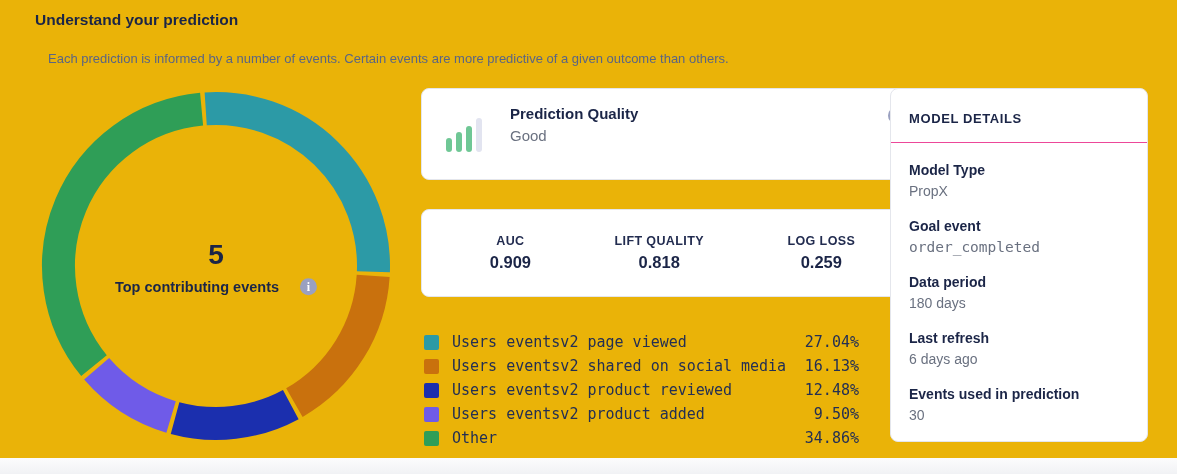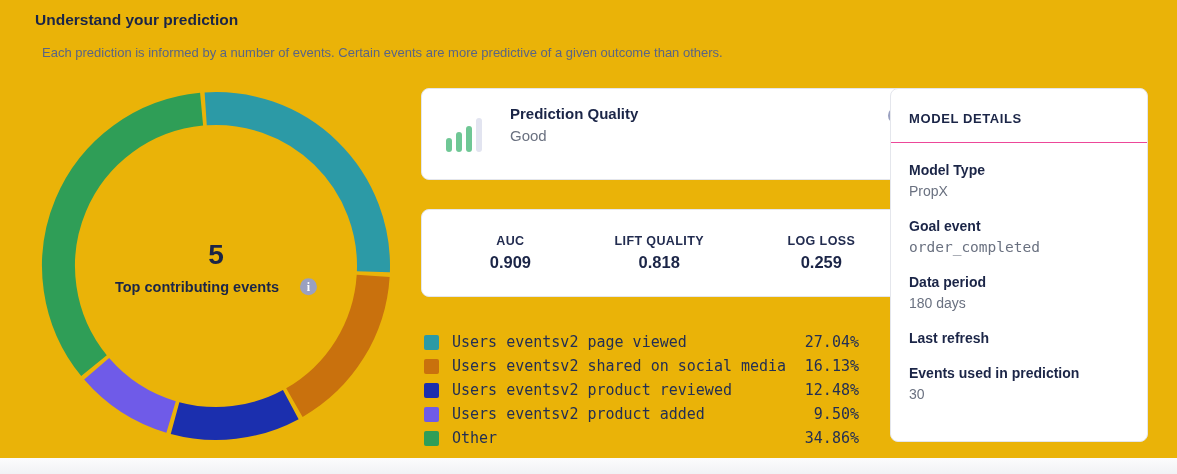--- a/index.html
+++ b/index.html
@@ -1,20 +1,20 @@
 <!DOCTYPE html>
 <html><head>
 <meta charset="utf-8">
 <style>
   html,body{margin:0;padding:0;background:#fff;}
   .page{position:relative;width:1177px;height:474px;background:#eab308;overflow:hidden;
         font-family:"Liberation Sans",sans-serif;color:#1b2547;padding-left:40px;}
 
   .page-title{position:absolute;left:35px;top:11px;margin:0;font-size:15.5px;font-weight:700;color:#1b2547;}
-  .page-subtitle{position:absolute;left:35px;top:38px;margin:7px;font-size:13px;color:#5a6584;text-align:right;}
+  .page-subtitle{position:absolute;left:35px;top:38px;margin:13px;font-size:13px;color:#5a6584;text-align:right;}
 
   
   .donut-wrap{position:absolute;left:41px;top:91px;width:350px;height:350px;}
   .donut-center{position:absolute;left:50%;top:50%;transform:translate(-50%,-46%);text-align:center;}
   .donut-number{font-size:28px;font-weight:700;color:#1b2547;line-height:1;}
   .donut-label-row{margin-top:9px;display:flex;align-items:center;gap:21px;
                    font-size:14.5px;font-weight:700;color:#1b2547;white-space:nowrap;}
 
   .info-icon{display:inline-flex;align-items:center;justify-content:center;flex:none;
              width:17px;height:17px;border-radius:50%;background:#9aa0c0;color:#fff;
@@ -150,20 +150,21 @@
         <div class="field">
           <div class="f-label">Goal event</div>
           <div class="f-value mono">order_completed</div>
         </div>
         <div class="field">
           <div class="f-label">Data period</div>
           <div class="f-value">180 days</div>
         </div>
         <div class="field">
           <div class="f-label">Last refresh</div>
+          <div class="f-value">6 days ago</div>
         </div>
         <div class="field">
           <div class="f-label">Events used in prediction</div>
           <div class="f-value">30</div>
         </div>
       </div>
   </aside>
 
   <div class="footer-strip"></div>
 </div>

